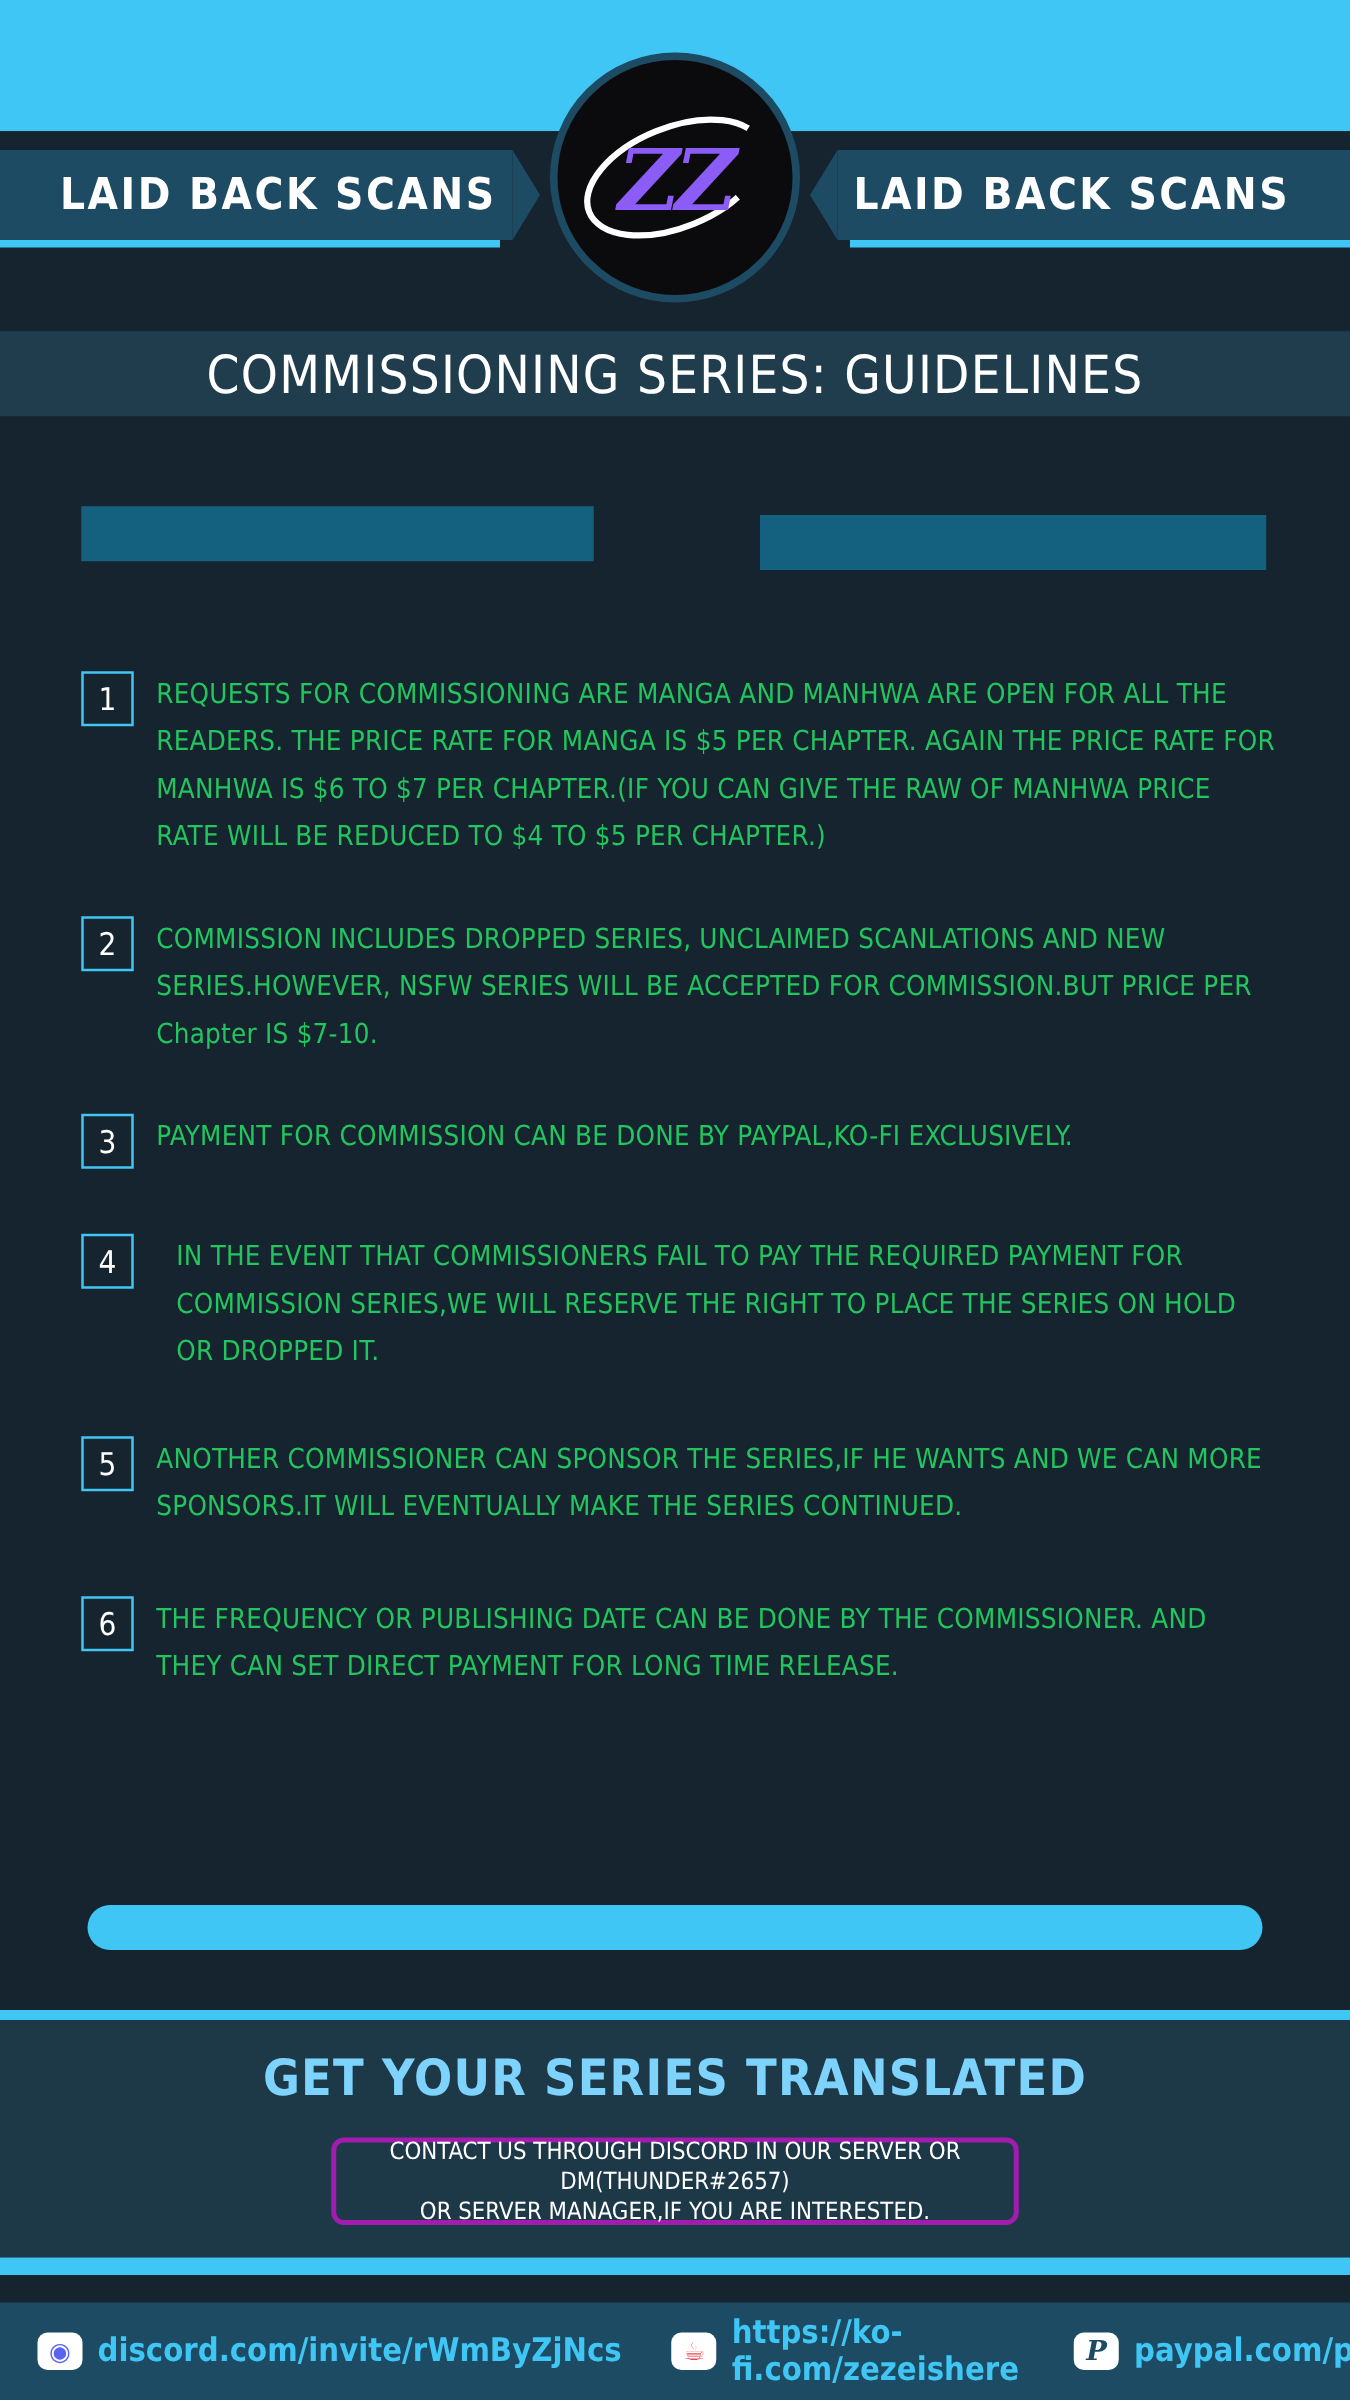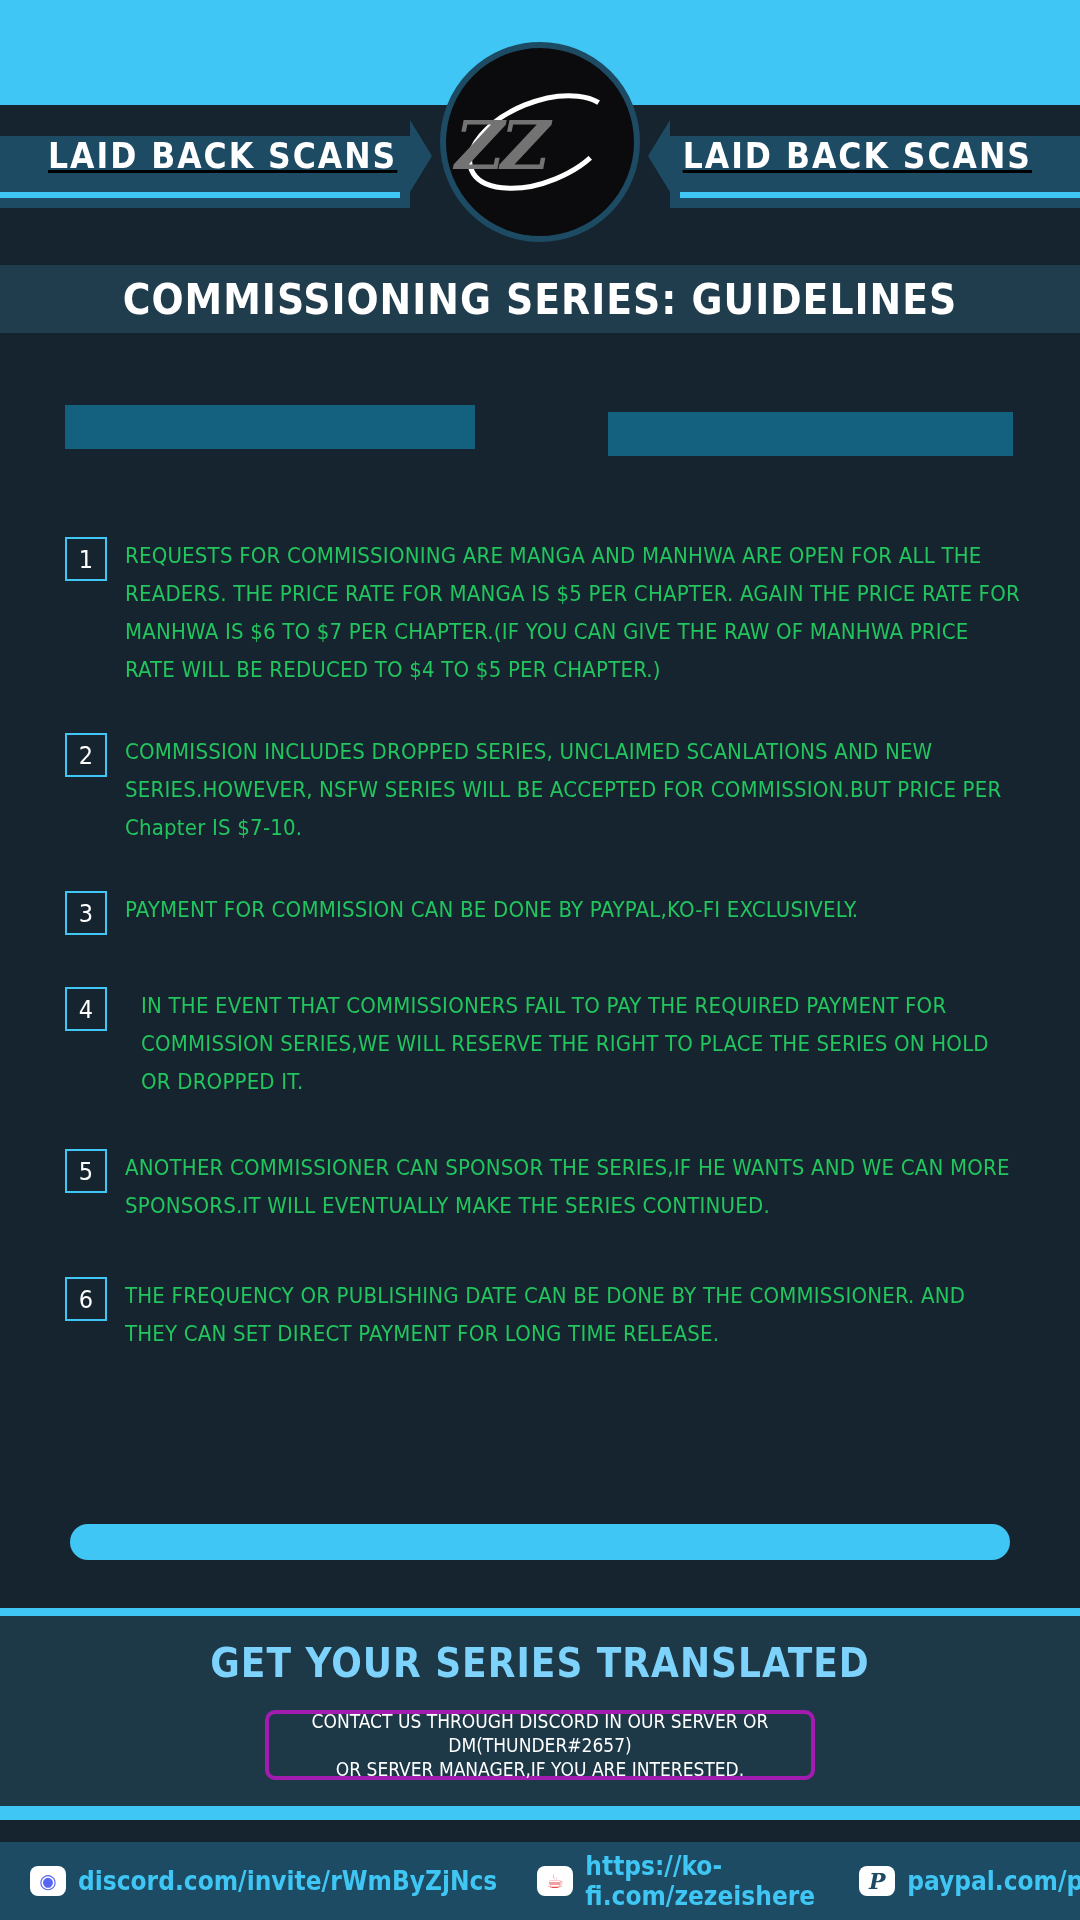--- a/index.html
+++ b/index.html
@@ -23,24 +23,24 @@
   }
 
   
   .banner-band {
     position:absolute; top:105px; left:0;
     width:1080px; height:107px;
     background:#15242e;
   }
   .ribbon {
     position:absolute;
-    top:136px;
+    top:120px;
     height:72px;
     background:#1c4b63;
-    display:flex; align-items:flex-start;text-decoration:underline;
+    display:flex; align-items:center;
   }
   .ribbon.left  { left:0;  width:410px; justify-content:flex-start; padding-left:48px; }
   .ribbon.right { right:0; width:410px; justify-content:flex-end;  padding-right:48px; }
   .ribbon-line {
     position:absolute; height:6px; background:#3fc6f4;
   }
   .ribbon-line.left  { top:192px; left:0;  width:400px; }
   .ribbon-line.right { top:192px; right:0; width:400px; }
   .ribbon-text {
     color:#ffffff;
@@ -68,41 +68,41 @@
     width:200px; height:200px;
     border-radius:50%;
     background:#0b0b0d;
     border:6px solid #1c4b63;
     display:flex; align-items:center; justify-content:center;
     z-index:5;
   }
   .logo-inner { position:relative; width:170px; height:170px; }
   .logo-text {
     position:absolute; left:0; top:48px; width:170px;
-    text-align:left;
+    text-align:center;
     font-family:"DejaVu Serif","Liberation Serif",serif;
     font-style:italic;
     font-weight:bold;
     font-size:68px;
-    color:#737373;
+    color:#8b5cf6;
     letter-spacing:-4px;
   }
 
   
   .title-bar {
     position:absolute; top:265px; left:0;
     width:1080px; height:68px;
     background:#203d4e;
     display:flex; align-items:center; justify-content:center;
   }
   .title-bar-text {
     color:#ffffff;
     font-family:"DejaVu Sans Condensed","Liberation Sans", sans-serif;
     font-size:42px;
-    font-weight:bold;
+    font-weight:normal;
     letter-spacing:1px;
   }
 
   
   .field-box {
     position:absolute;
     height:44px;
     background:#14607f;
   }
   .field-box.a { top:405px; left:65px;  width:410px; }

